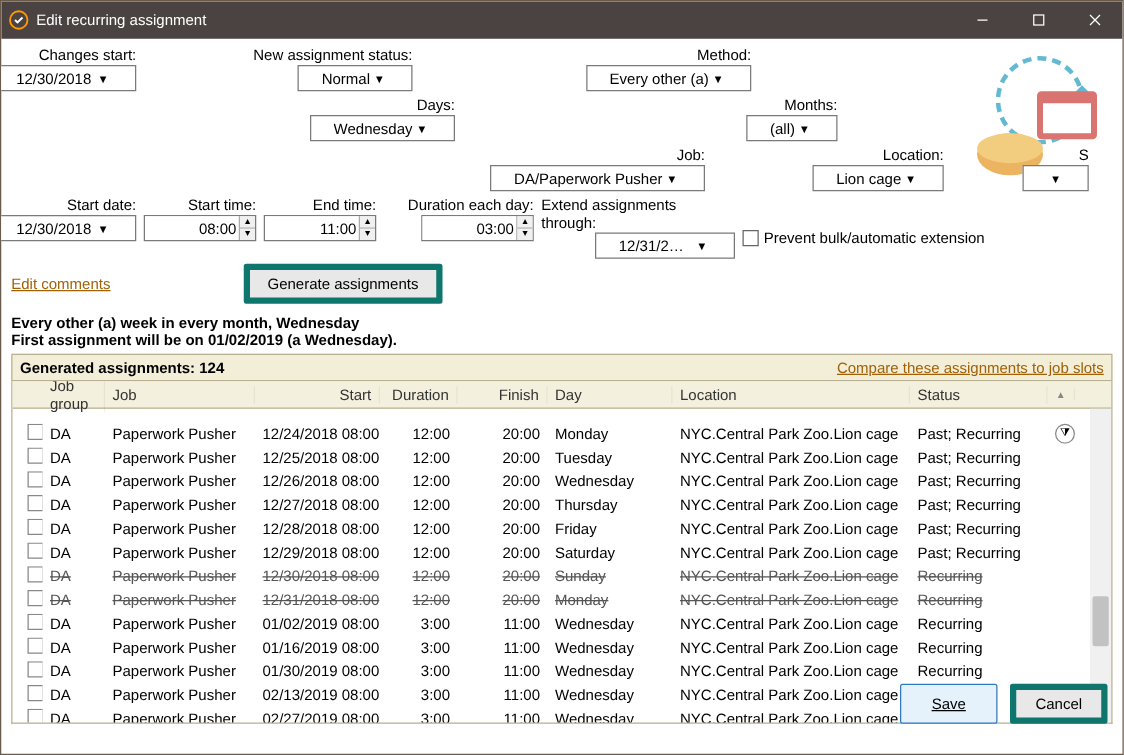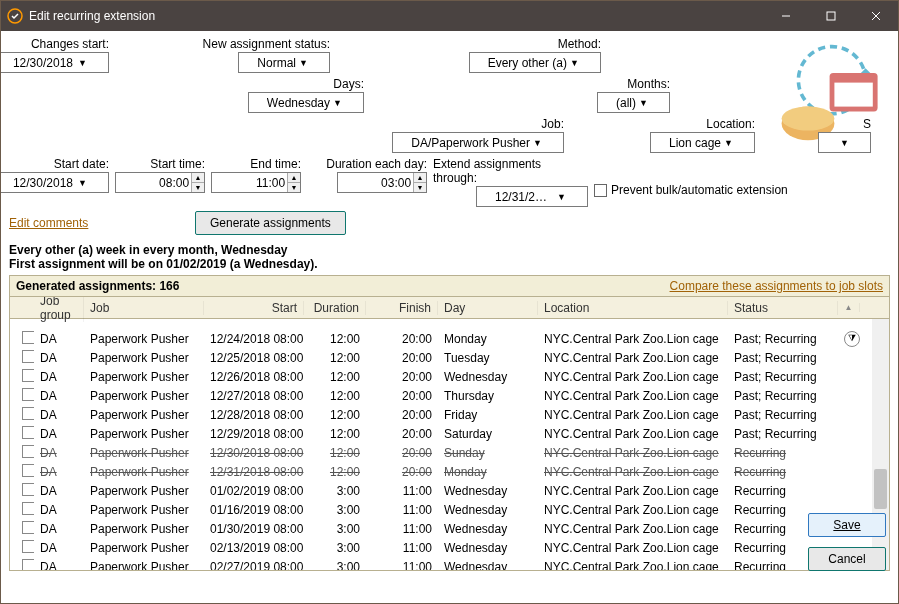--- a/index.html
+++ b/index.html
@@ -19,21 +19,21 @@
 .dd { display: flex; align-items: center; justify-content: space-between; cursor: pointer; }
 .dd .arrow { width: 15px; text-align: center; color: #000; font-size: 9px; }
 .dd .val { flex: 1; text-overflow: ellipsis; overflow: hidden; white-space: nowrap; }
 .dd .val.right { text-align: right; padding-right: 2px; }
 .spin { display: flex; border: 1px solid #7a7a7a; height: 21px; background:#fff; }
 .spin input { border: none; text-align: right; width: 100%; font-family: inherit; font-size: 12px; padding: 0 2px; outline: none; }
 .spin .spinbtns { width: 15px; display: flex; flex-direction: column; border-left: 1px solid #aaa; }
 .spin .sb { flex:1; display:flex; align-items:center; justify-content:center; font-size:7px; cursor:pointer; background:#f0f0f0; line-height:1; }
 .spin .sb:first-child { border-bottom: 1px solid #aaa; }
 .link { color: #a16207; text-decoration: underline; cursor: pointer; }
-.btn { font-family: inherit; font-size: 12px; border: 1px solid #0f766e; background: #e8e8e8; padding: 4px 14px; cursor: pointer; border-radius: 2px; }
+.btn { font-family: inherit; font-size: 12px; border: 5px solid #0f766e; background: #e8e8e8; padding: 4px 14px; cursor: pointer; border-radius: 2px; }
 .btn.primary { border: 1px solid #3078c0; background: #e5f1fb; }
 .chk { display: flex; align-items: center; gap: 4px; margin-top: 16px; }
 .chk .box { width: 13px; height: 13px; border: 1px solid #666; background:#fff; display:inline-block; }
 .bold { font-weight: bold; }
 .genhdr { background: #f2eed7; border: 1px solid #b8b090; padding: 3px 6px; display: flex; justify-content: space-between; align-items: center; margin-top: 4px; }
 .tablewrap { border: 1px solid #b8b090; border-top: none; height: 274px; position: relative; overflow: hidden; }
 .thead { display: flex; background: #f4f0de; border-bottom: 1px solid #b8b090; height: 22px; align-items: center; }
 .th { padding: 0 6px; font-size: 12px; color: #333; cursor: pointer; border-right: 1px solid rgba(0,0,0,0.05); }
 .tbody { height: 252px; overflow: hidden; position: relative; }
 .trow { display: flex; height: 19px; align-items: center; font-size: 12px; }
@@ -45,34 +45,34 @@
 .w-job { width: 120px; flex: 0 0 120px; }
 .w-start { width: 100px; flex: 0 0 100px; text-align: right; }
 .w-dur { width: 62px; flex: 0 0 62px; text-align: right; }
 .w-fin { width: 72px; flex: 0 0 72px; text-align: right; }
 .w-day { width: 100px; flex: 0 0 100px; }
 .w-loc { width: 190px; flex: 0 0 190px; }
 .w-stat { width: 110px; flex: 0 0 110px; }
 .w-icon { width: 22px; flex: 0 0 22px; }
 .scrollbar { position: absolute; right: 0; top: 22px; bottom: 0; width: 17px; background: #f0f0f0; }
 .sthumb { position: absolute; left: 2px; right: 2px; top: 150px; height: 40px; background: #c2c2c2; border-radius: 2px; }
-.footer { position: absolute; bottom: 8px; right: 12px; display: flex; gap: 10px; flex-direction: column; }
+.footer { position: absolute; bottom: 8px; right: 12px; display: flex; gap: 10px; }
 .footer .btn { width: 78px; text-align: center; }
 .filtericon { width:16px; height:16px; border:1px solid #888; border-radius:50%; display:inline-flex; align-items:center; justify-content:center; font-size:9px; background:#fff; }
 .partialrow { display:flex; height:10px; overflow:hidden; align-items:flex-end; font-size:12px; }
 </style>
 </head>
 <body>
 
 <div class="titlebar">
   <svg class="appicon" viewBox="0 0 16 16">
       <circle cx="8" cy="8" r="7" fill="none" stroke="#f90" stroke-width="1.5"></circle>
       <path d="M5 8l2 2 4-4" stroke="#fff" stroke-width="1.5" fill="none"></path>
     </svg>
-  <span class="title">Edit recurring extension</span>
+  <span class="title">Edit recurring assignment</span>
   <div class="winbtns">
     <div class="winbtn">
         <svg width="10" height="10">
           <path d="M1 5h8"></path>
         </svg>
       </div>
     <div class="winbtn">
         <svg width="10" height="10">
           <rect x="1" y="1" width="8" height="8"></rect>
         </svg>
@@ -213,21 +213,21 @@
 
   <div class="row" style="align-items:center; margin-top:2px; margin-bottom:8px">
     <span class="link" style="width:180px">Edit comments</span>
     <button class="btn">Generate assignments</button>
   </div>
 
   <div class="bold">Every other (a) week in every month, Wednesday</div>
   <div class="bold">First assignment will be on 01/02/2019 (a Wednesday).</div>
 
   <div class="genhdr">
-    <span class="bold">Generated assignments: 166</span>
+    <span class="bold">Generated assignments: 124</span>
     <span class="link">Compare these assignments to job slots</span>
   </div>
 
   <div class="tablewrap">
     <div class="thead">
       <div class="th w-ck"></div>
       <div class="th w-jg">Job group</div>
       <div class="th w-job">Job</div>
       <div class="th w-start">Start</div>
       <div class="th w-dur">Duration</div>

